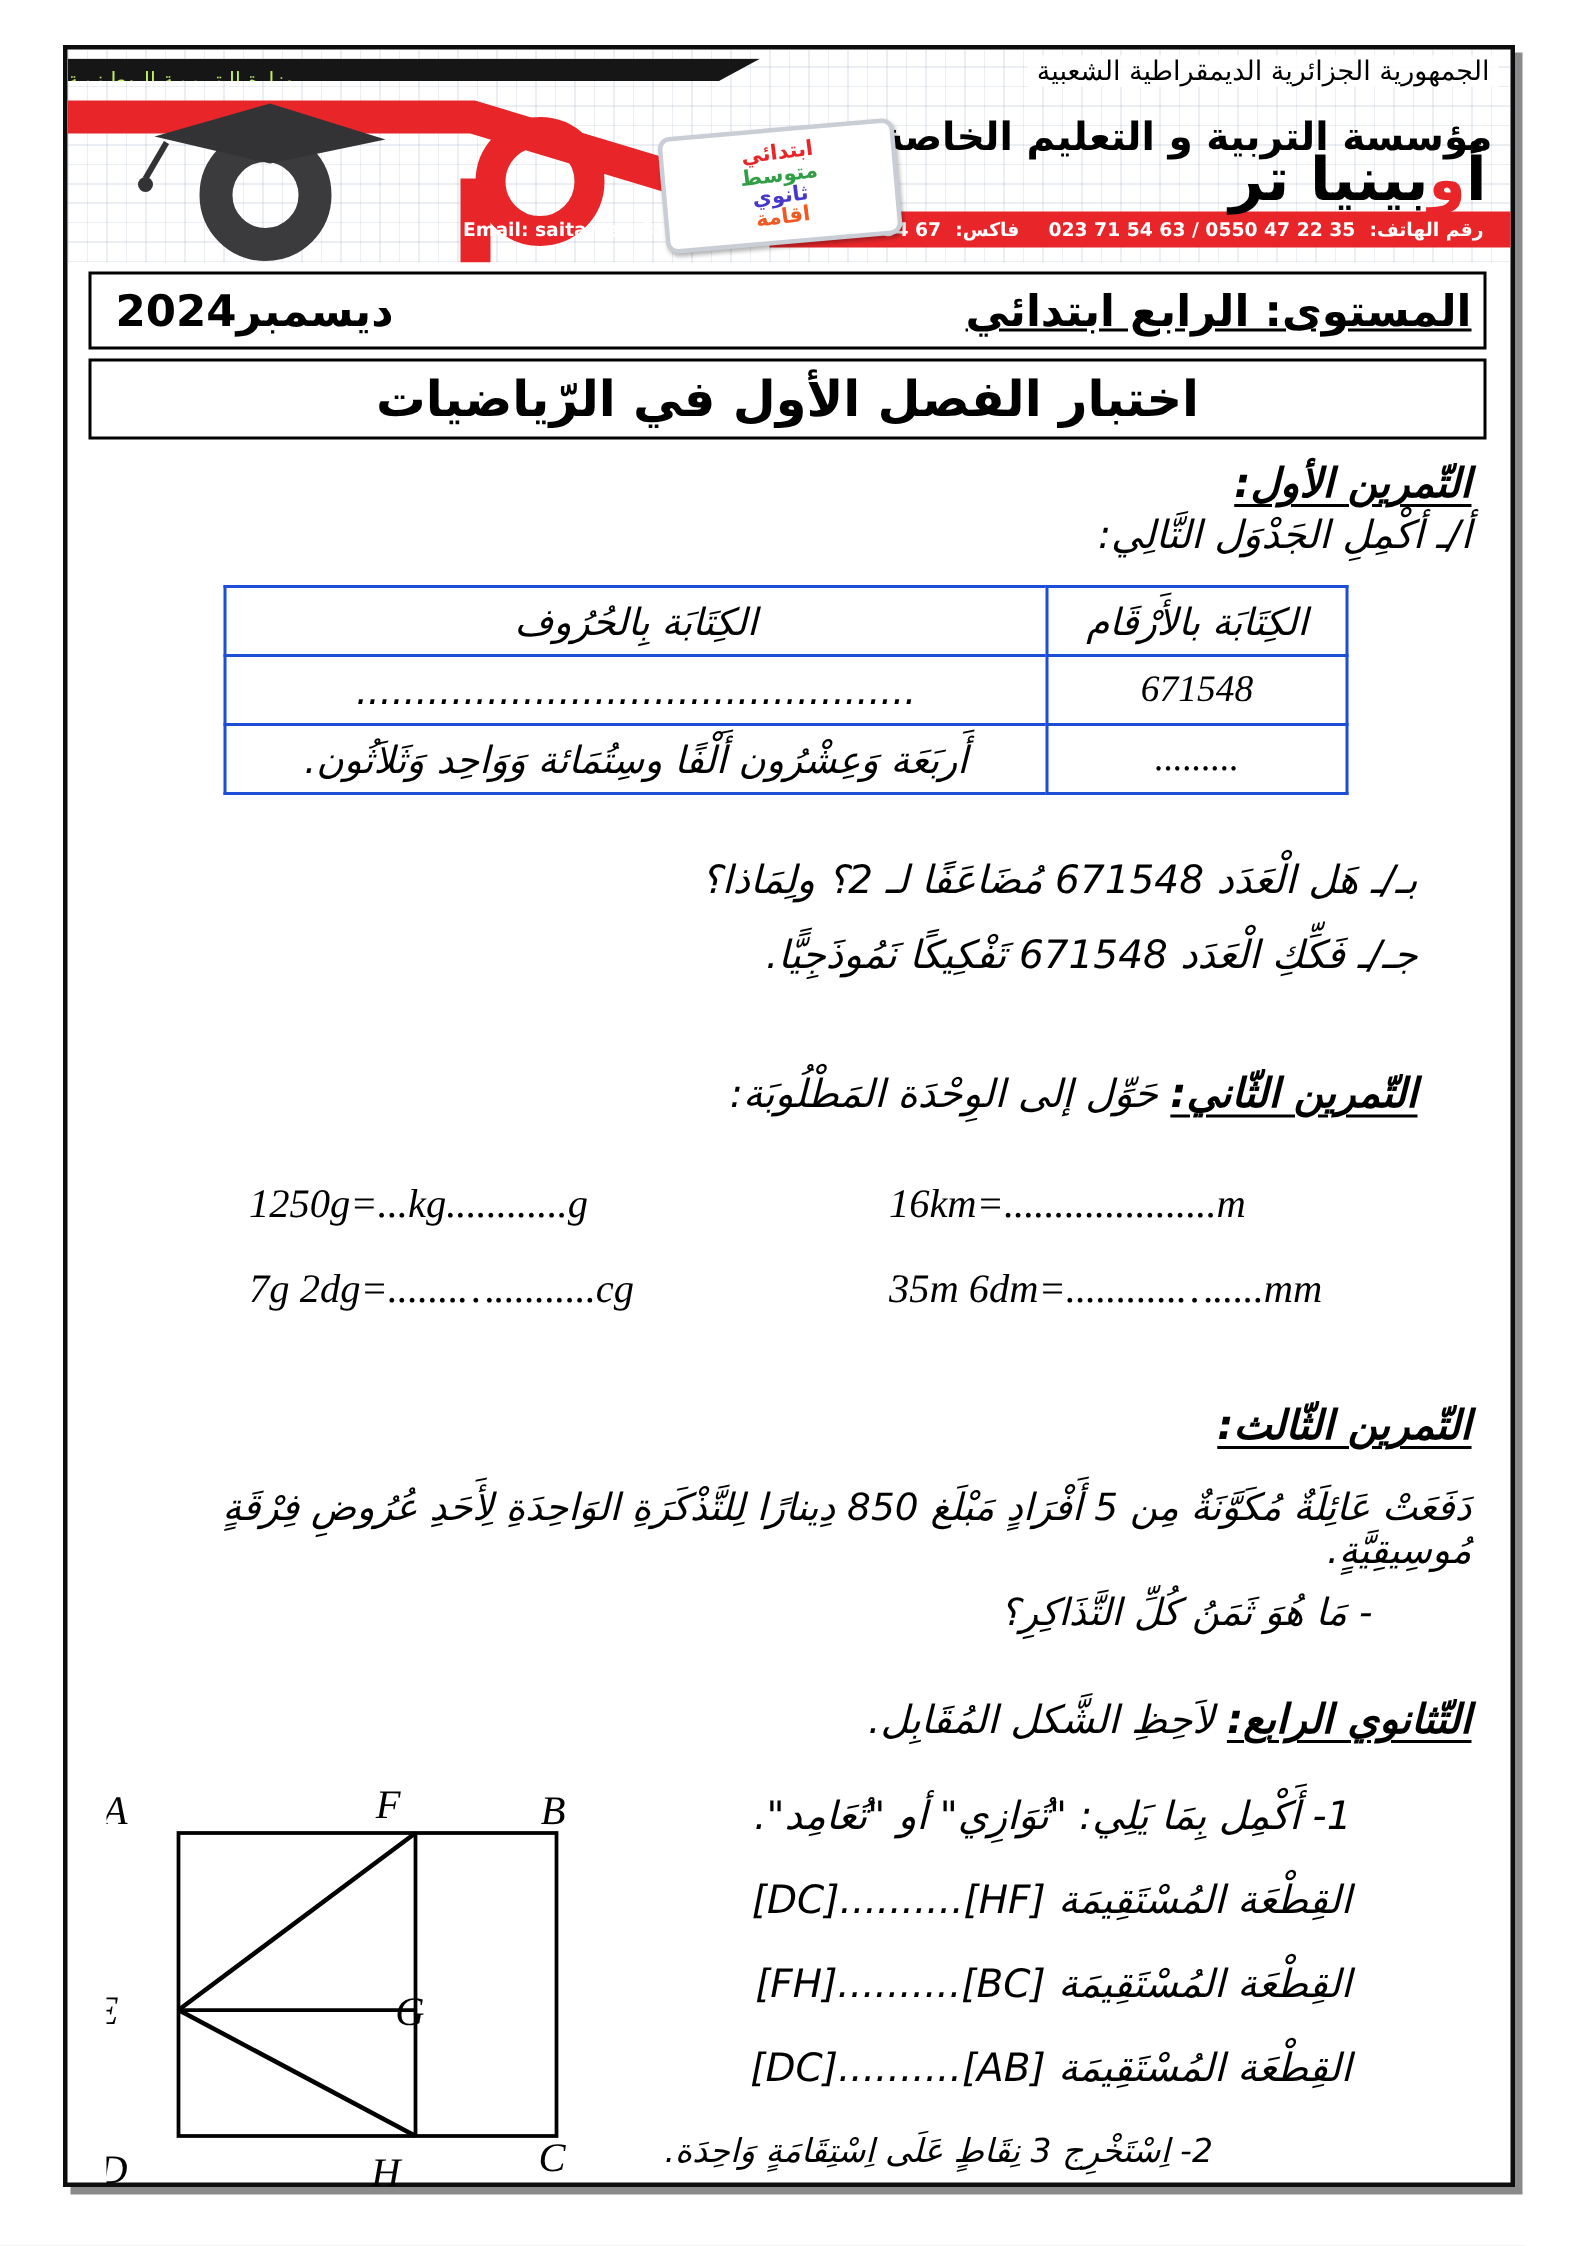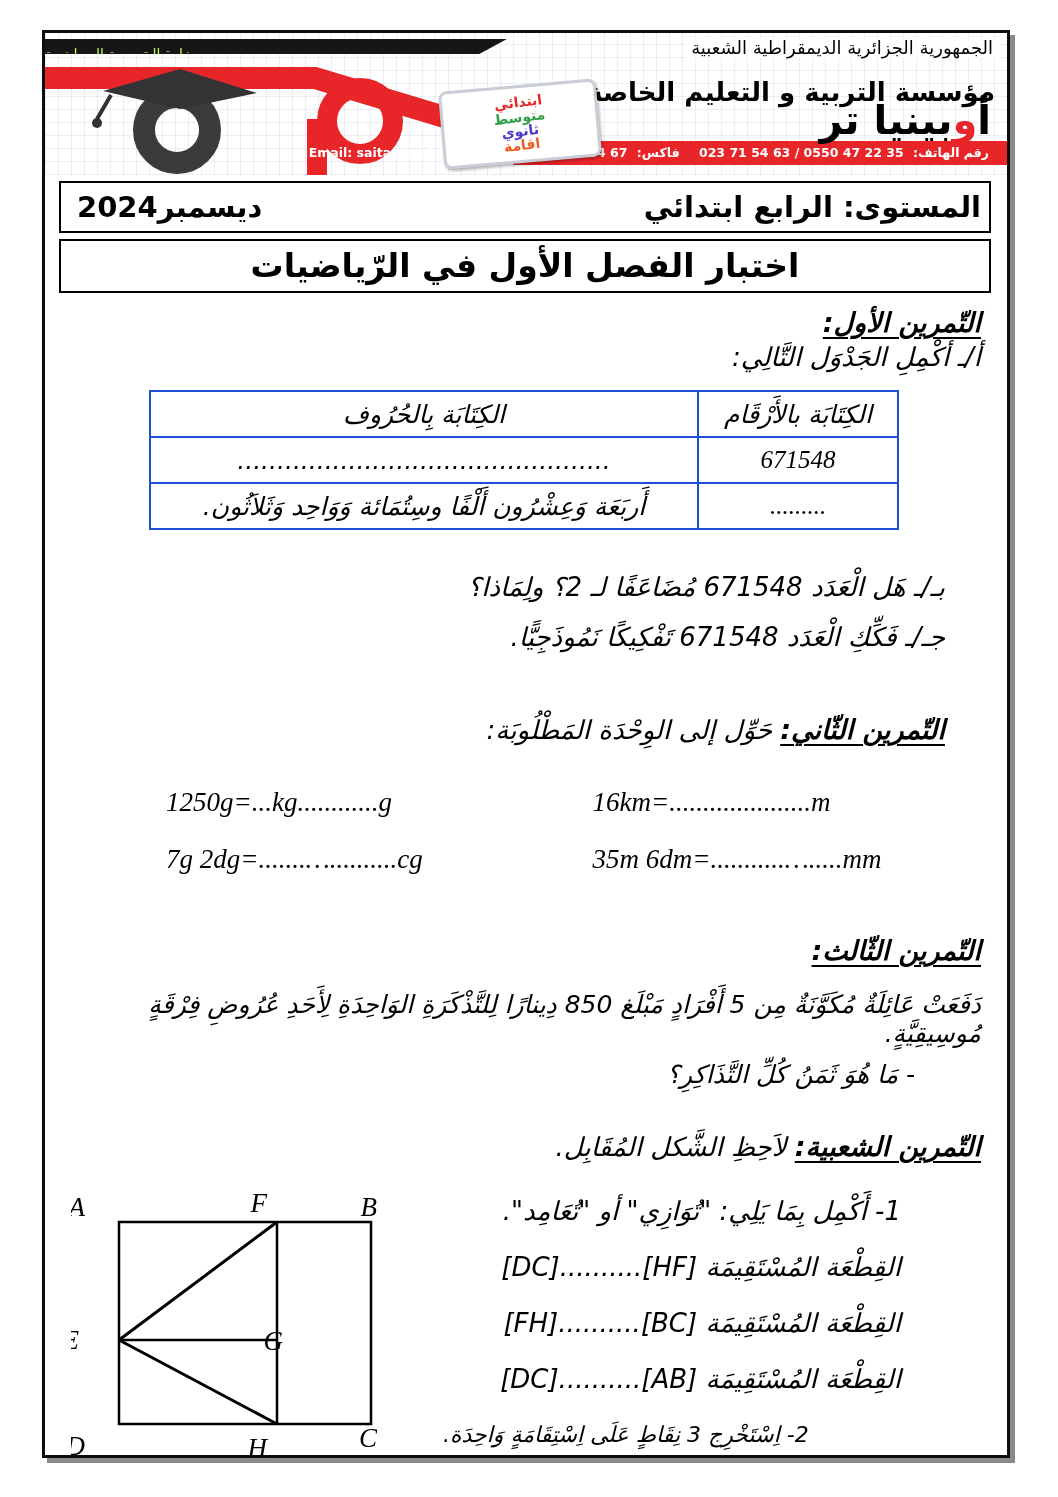--- a/index.html
+++ b/index.html
@@ -58,21 +58,21 @@
     position:absolute; top:64px; right:16px; font-size:40px; font-weight:bold;
     direction:rtl; z-index:3; letter-spacing:1px;
   }
   .brand .accent { color:#e8262a; }
   
   .info-box {
     margin:6px 16px 0 14px; height:52px; border:2px solid #000;
     display:flex; align-items:center; justify-content:space-between;
     direction:rtl; font-weight:bold; font-size:29px;
   }
-  .info-box .level { padding-right:8px; }
+  .info-box .level { padding-right:8px;text-decoration:underline; }
   .info-box .date  { padding-left:16px; }
   .title-box {
     margin:6px 16px 0 14px; height:54px; border:2px solid #000;
     text-align:center; line-height:50px; font-weight:bold; font-size:33px;
     direction:rtl;
   }
   
   .body { direction:rtl; padding:12px 26px 0 26px; font-size:26px;font-style:italic; }
   .ex-head { margin-top:2px; }
   .bold-underline {
@@ -199,21 +199,21 @@
         <div class="c2">35m 6dm=...........….....mm</div>
       </div>
 
       <div class="ex3-head">
         <span class="bold-underline">التّمرين الثّالث:</span>
       </div>
       <div class="ex3-problem">دَفَعَتْ عَائِلَةٌ مُكَوَّنَةٌ مِن 5 أَفْرَادٍ مَبْلَغ 850 دِينارًا لِلتَّذْكَرَةِ الوَاحِدَةِ لِأَحَدِ عُرُوضِ فِرْقَةٍ مُوسِيقِيَّةٍ.</div>
       <div class="ex3-question">-   مَا هُوَ ثَمَنُ كُلِّ التَّذَاكِرِ؟</div>
 
       <div class="ex4-head">
-        <span class="bold-underline">التّمرين الشعبية:</span>
+        <span class="bold-underline">التّثانوي الرابع:</span>
         <span>لاَحِظِ الشَّكل المُقَابِل.</span>
       </div>
 
       <div class="ex4-flex">
         <div class="ex4-q">
           <div class="q1">1- أَكْمِل بِمَا يَلِي: "تُوَازِي" أو "تُعَامِد".</div>
           <div class="item">القِطْعَة المُسْتَقِيمَة [HF]..........[DC]</div>
           <div class="item">القِطْعَة المُسْتَقِيمَة [BC]..........[FH]</div>
           <div class="item">القِطْعَة المُسْتَقِيمَة [AB]..........[DC]</div>
           <div class="q2">2- اِسْتَخْرِج 3 نِقَاطٍ عَلَى اِسْتِقَامَةٍ وَاحِدَة.</div>

